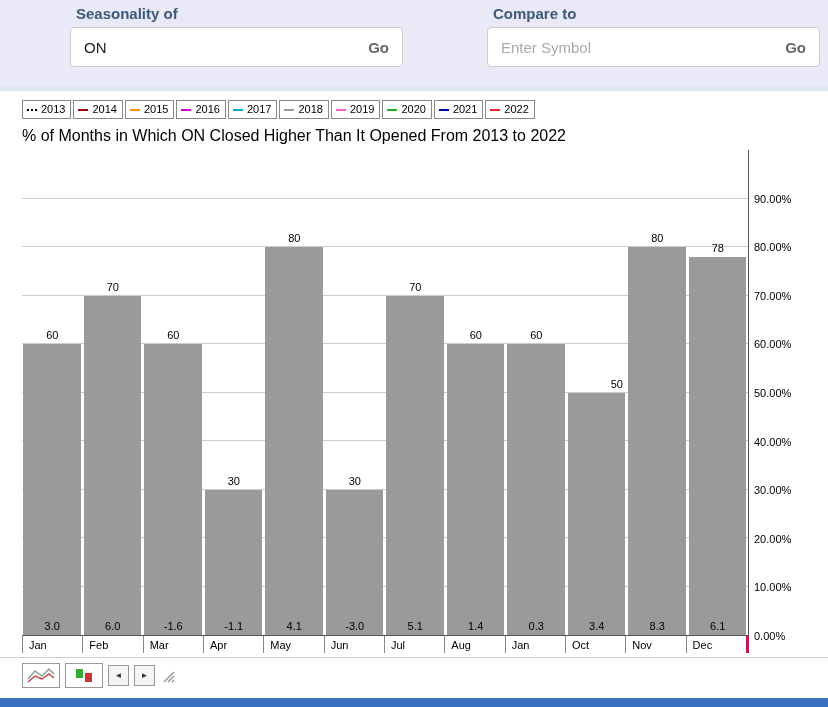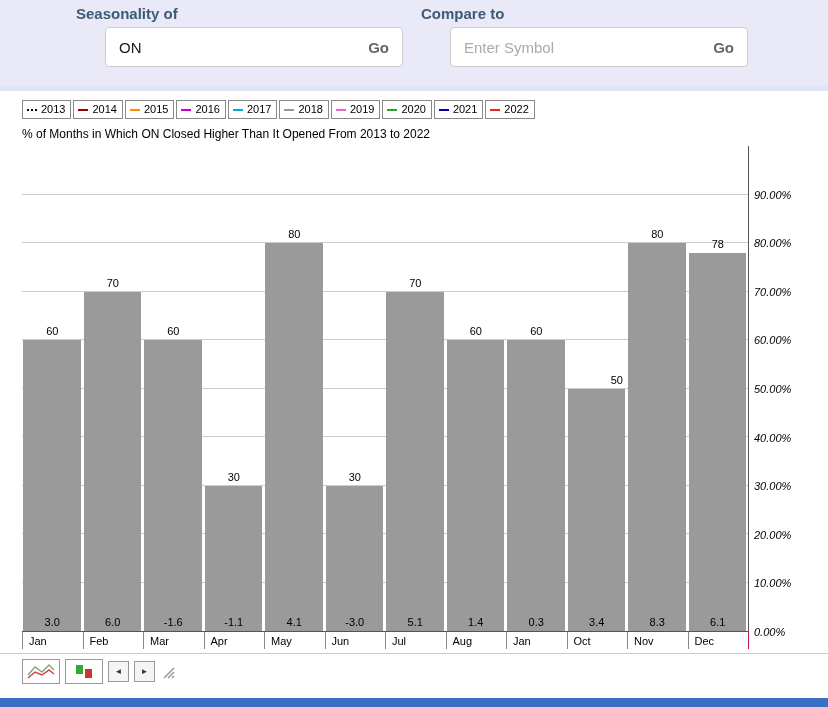--- a/index.html
+++ b/index.html
@@ -1,50 +1,50 @@
 <!DOCTYPE html>
 <html style="--header_bg: #e9e9f7; --label: #3d5a78; --grid: #cccccc; --axis: #555555; --footer: #3a70c4;"><head>
 <meta charset="utf-8">
 <style>
   * { margin:0; padding:0; box-sizing:border-box; }
   body { width:828px; font-family:"Liberation Sans","DejaVu Sans",sans-serif; background:#fff; color:#000; overflow:hidden; }
   .page { width:828px; height:707px; display:flex; flex-direction:column; overflow:hidden; }
 
   
-  .header { height:86px; background:var(--header_bg,#e9e9f7); display:flex; gap:12px; padding:5px 14px 0 70px; flex:none; }
+  .header { height:86px; background:var(--header_bg,#e9e9f7); display:flex; gap:12px; padding:5px 8px 0 70px; flex:none;justify-content:space-between; }
   .field-group { width:333px; }
   .field-label { display:block; font-size:15px; font-weight:bold; color:var(--label,#3d5a78); padding-left:6px; margin-bottom:5px; }
-  .input-box { height:40px; background:#fff; border:1px solid #ccc; border-radius:4px; display:flex; align-items:center; padding:0 13px;margin-left:35px; }
+  .input-box { height:40px; background:#fff; border:1px solid #ccc; border-radius:4px; display:flex; align-items:center; padding:0 13px; }
   .input-box input { flex:1; min-width:0; border:none; outline:none; font:15px "Liberation Sans",sans-serif; color:#1a1a1a; background:transparent; }
   .input-box input::placeholder { color:#aaa; }
   .go-btn { border:none; background:none; font:bold 15px "Liberation Sans",sans-serif; color:#666; cursor:pointer; padding:0 0 0 8px; }
 
   .divider { height:5px; background:#dfe5f5; flex:none; }
 
   
   .legend-row { display:flex; padding:9px 0 0 22px; flex:none; }
   .legend-item { display:flex; align-items:center; gap:4px; border:1px solid #888; background:#fff; font-size:11px; padding:2px 5px 2px 4px; margin-right:2px; cursor:pointer; line-height:13px; }
   .legend-marker { display:inline-block; width:10px; height:0; }
 
-  .chart-title { font-size:12px; padding:8px 0 5px 22px; flex:none; }
+  .chart-title { font-size:16px; padding:8px 0 5px 22px; flex:none; }
 
   
   .chart-body { position:relative; height:486px; flex:none; }
   .plot { position:absolute; left:22px; top:0; width:727px; height:486px; border-right:1px solid var(--axis,#555); border-bottom:1px solid var(--axis,#555); }
   .gridline { position:absolute; left:0; right:0; height:1px; background:var(--grid,#ccc); }
   .bars { position:absolute; left:0; right:0; top:0; bottom:0; display:flex; }
   .bar-slot { flex:1; position:relative; }
   .bar { position:absolute; left:1px; right:2px; bottom:0; }
   .bar-top-label { position:absolute; left:0; right:0; text-align:center; font-size:11px; }
   .bar-bottom-label { position:absolute; left:0; right:0; bottom:3px; text-align:center; font-size:11px; }
   .y-axis { position:absolute; left:749px; top:0; width:79px; height:486px; }
-  .y-tick-label { position:absolute; left:5px; font-size:11px; height:14px; line-height:14px; white-space:nowrap;font-style:italic; }
-
-  
-  .x-axis-row { display:flex; margin-left:22px; width:727px; height:17px; border-right:1px solid #be185d; flex:none; }
+  .y-tick-label { position:absolute; left:5px; font-size:11px; height:14px; line-height:14px; white-space:nowrap; }
+
+  
+  .x-axis-row { display:flex; margin-left:22px; width:727px; height:17px; border-right:3px solid #be185d; flex:none; }
   .x-label { flex:1; border-left:1px solid #888; font-size:11px; padding:3px 0 0 6px; }
 
   
   .controls { display:flex; align-items:center; gap:5px; padding:5px 11px 5px 22px; margin-top:4px; border-top:1px solid #ccc; flex:none; }
   .icon-btn { width:38px; height:25px; border:1px solid #999; background:#fff; display:flex; align-items:center; justify-content:center; padding:0; cursor:pointer; }
   .arrow-btn { width:21px; height:21px; border:1px solid #999; background:#f4f4f4; font-size:8px; color:#333; display:flex; align-items:center; justify-content:center; padding:0; cursor:pointer; }
   .scroll-track { flex:1; height:21px; border:1px solid #bbb; border-radius:3px; background:#fdfdfd; position:relative; }
   .scroll-thumb { position:absolute; top:1px; bottom:1px; right:1px; width:46%; background:#fff; border:1px solid #999; border-radius:9px; display:flex; align-items:center; justify-content:center; font-size:11px; cursor:grab; }
   .resize-grip { flex:none; cursor:nwse-resize; }
 

